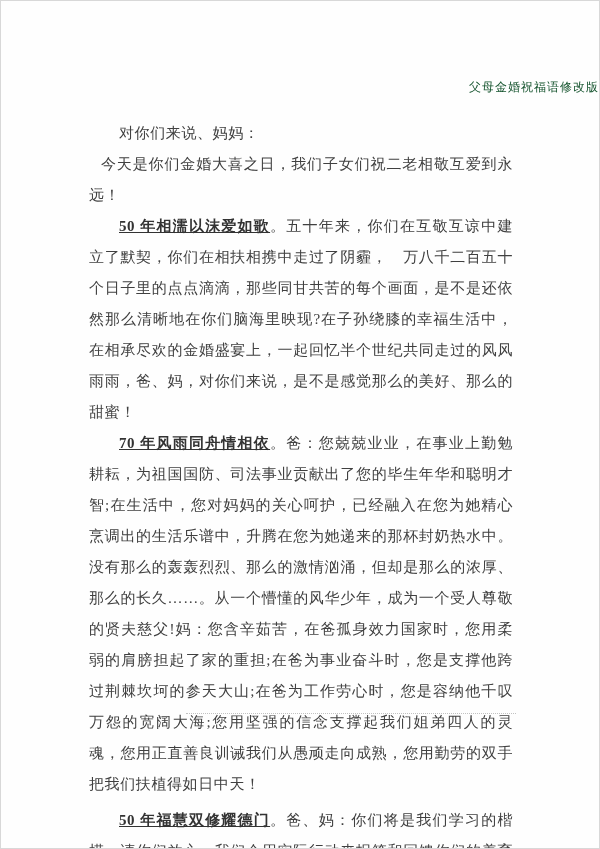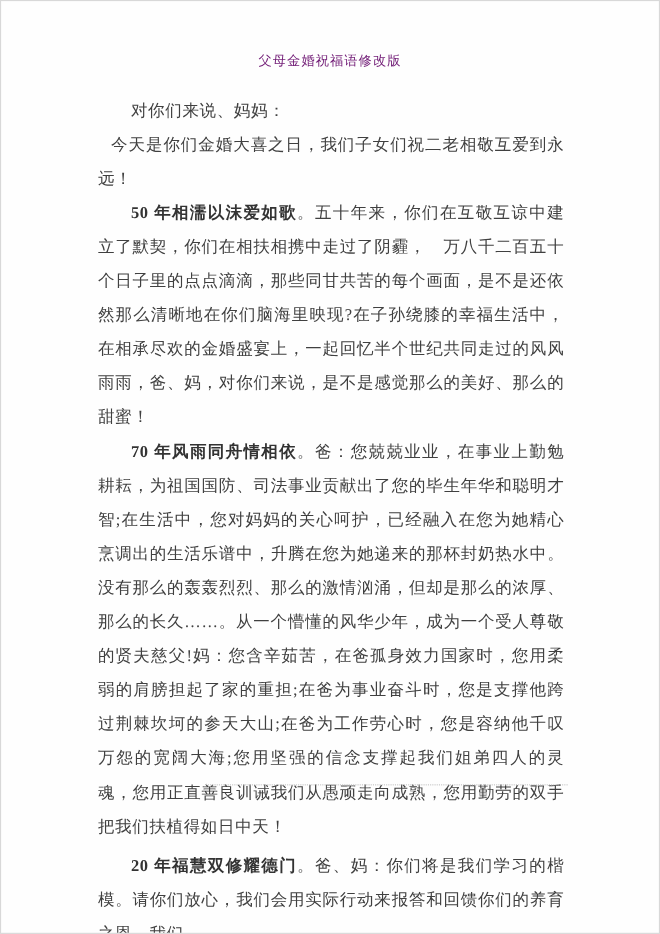--- a/index.html
+++ b/index.html
@@ -7,53 +7,53 @@
     position:relative;
     width:600px;height:849px;
     box-sizing:border-box;
     border:1px solid #d8d8d8;
     background:#fefefe;
     overflow:hidden;
     font-family:"Liberation Serif","DejaVu Serif",serif;
     color:#3f3f3f;
   }
   .doc-title{
-    margin-top:46px;
-    text-align:center;
+    margin-top:78px;
+    text-align:right;
     font-size:12px;
     letter-spacing:1px;
-    color:#701a75;
+    color:#14532d;
   }
   .content{
     margin:22px 86px 0 88px;
     text-align:justify;
     font-size:15px;
     line-height:31px;
     letter-spacing:0.6px;
     color:#404040;
   }
   .para{margin:0;}
   .indent-1{text-indent:12px;}
   .indent-2{text-indent:30px;}
   .spaced{margin-top:5px;}
-  .seg.bold{font-weight:bold;color:#333333;}
+  .seg.bold{font-weight:bold;color:#333333;text-decoration:underline;}
   .artifact-dotted{
     position:absolute;
     left:185px;top:712px;width:330px;height:0;
     border-top:1px dotted #c2c2c2;
   }
 </style>
 </head>
 <body>
 
 <div class="page">
   <div class="doc-title">父母金婚祝福语修改版</div>
 
   <div class="content">
       <p class="para indent-2"><span class="seg">对你们来说、妈妈：</span></p>
       <p class="para indent-1"><span class="seg">今天是你们金婚大喜之日，我们子女们祝二老相敬互爱到永远！</span></p>
       <p class="para indent-2"><span class="seg bold">50 年相濡以沫爱如歌</span><span class="seg">。五十年来，你们在互敬互谅中建立了默契，你们在相扶相携中走过了阴霾，　万八千二百五十个日子里的点点滴滴，那些同甘共苦的每个画面，是不是还依然那么清晰地在你们脑海里映现?在子孙绕膝的幸福生活中，在相承尽欢的金婚盛宴上，一起回忆半个世纪共同走过的风风雨雨，爸、妈，对你们来说，是不是感觉那么的美好、那么的甜蜜！</span></p>
       <p class="para indent-2"><span class="seg bold">70 年风雨同舟情相依</span><span class="seg">。爸：您兢兢业业，在事业上勤勉耕耘，为祖国国防、司法事业贡献出了您的毕生年华和聪明才智;在生活中，您对妈妈的关心呵护，已经融入在您为她精心烹调出的生活乐谱中，升腾在您为她递来的那杯封奶热水中。没有那么的轰轰烈烈、那么的激情汹涌，但却是那么的浓厚、那么的长久……。从一个懵懂的风华少年，成为一个受人尊敬的贤夫慈父!妈：您含辛茹苦，在爸孤身效力国家时，您用柔弱的肩膀担起了家的重担;在爸为事业奋斗时，您是支撑他跨过荆棘坎坷的参天大山;在爸为工作劳心时，您是容纳他千叹万怨的宽阔大海;您用坚强的信念支撑起我们姐弟四人的灵魂，您用正直善良训诫我们从愚顽走向成熟，您用勤劳的双手把我们扶植得如日中天！</span></p>
-      <p class="para indent-2 spaced"><span class="seg bold">20 年福慧双修耀德门</span><span class="seg">。爸、妈：你们将是我们学习的楷模。请你们放心，我们会用实际行动来报答和回馈你们的养育之恩，我们</span></p>
+      <p class="para indent-2 spaced"><span class="seg bold">50 年福慧双修耀德门</span><span class="seg">。爸、妈：你们将是我们学习的楷模。请你们放心，我们会用实际行动来报答和回馈你们的养育之恩，我们</span></p>
     </div>
 
   <div class="artifact-dotted"></div>
 </div>
 
 </body></html>

